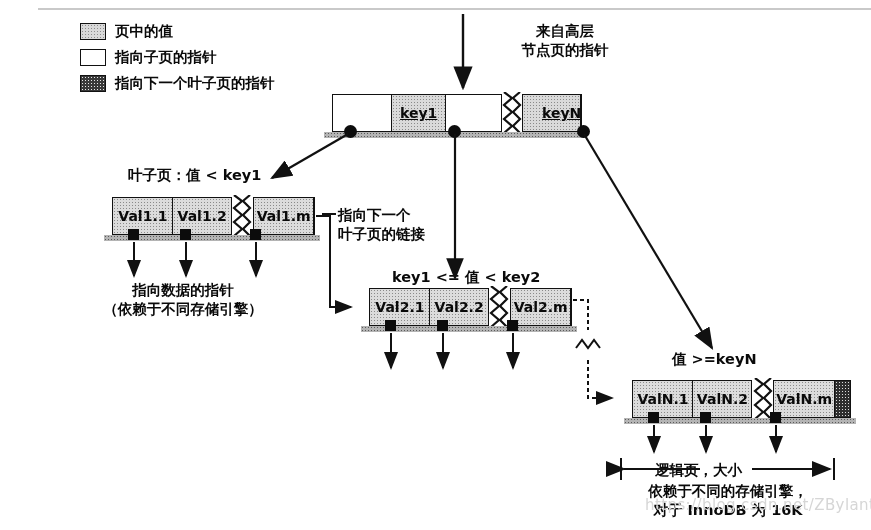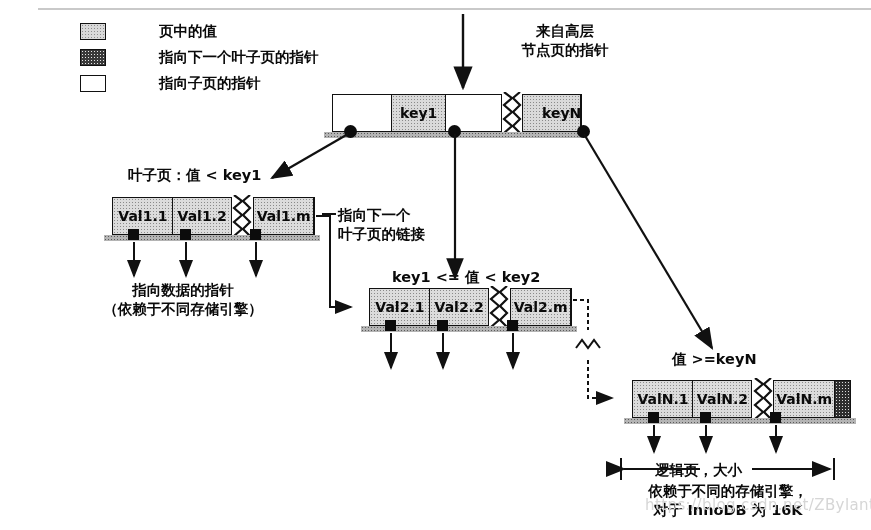--- a/index.html
+++ b/index.html
@@ -23,41 +23,42 @@
      background-color:#d9d9d9;
      background-image:radial-gradient(#8d8d8d 34%,transparent 35%);
      background-size:3px 3px;
   }
   .sw-ptr{background:#ffffff;}
   .sw-next{
      background-color:#3a3a3a;
      background-image:radial-gradient(#e8e8e8 30%,transparent 31%);
      background-size:3px 3px;
   }
-  .leg-lbl{font-size:14.5px;font-weight:700;margin-left:44px;}
+  .leg-lbl{font-size:14.5px;font-weight:700;}
 
   
   .page{position:absolute;box-sizing:border-box;height:38px;display:flex;}
   .page::after{ 
      content:"";position:absolute;left:4px;right:-5px;bottom:-6px;height:6px;
      background-color:#b4b4b4;
      background-image:radial-gradient(#5a5a5a 32%,transparent 33%);
      background-size:3px 3px;
   }
   .cell{
      box-sizing:border-box;border:1.6px solid #111;margin-left:-1.6px;
      display:flex;align-items:center;justify-content:center;
      font-size:14px;font-weight:700;position:relative;
   }
   .cell:first-child{margin-left:12px;}
   .c-ptr{background:#ffffff;}
   .c-key{
      background-color:#dadada;
      background-image:radial-gradient(#8a8a8a 34%,transparent 35%);
      background-size:3px 3px;
+     text-decoration:underline;
   }
   .c-val{
      background-color:#dcdcdc;
      background-image:radial-gradient(#8a8a8a 34%,transparent 35%);
      background-size:3px 3px;
   }
   .c-next{
      background-color:#2e2e2e;
      background-image:radial-gradient(#dcdcdc 28%,transparent 29%);
      background-size:3px 3px;
@@ -82,26 +83,26 @@
 <div id="stage">
 
   <div class="hr-top" style="left:38px;top:8px;width:833px;"></div>
 
   <div id="legend">
     <div class="leg-row">
       <span class="leg-sw sw-val"></span>
       <span class="leg-lbl">页中的值</span>
     </div>
     <div class="leg-row">
+      <span class="leg-sw sw-ptr"></span>
+      <span class="leg-lbl">指向子页的指针</span>
+    </div>
+    <div class="leg-row">
       <span class="leg-sw sw-next"></span>
       <span class="leg-lbl">指向下一个叶子页的指针</span>
-    </div>
-    <div class="leg-row">
-      <span class="leg-sw sw-ptr"></span>
-      <span class="leg-lbl">指向子页的指针</span>
     </div>
   </div>
 
   <div class="txt t14 center" style="left:495px;top:22px;width:140px;">来自高层
 节点页的指针</div>
 
   <div class="txt t14" style="left:128px;top:166px;">叶子页：值 &lt; key1</div>
 
   <div class="txt t14" style="left:338px;top:206px;">指向下一个
 叶子页的链接</div>

